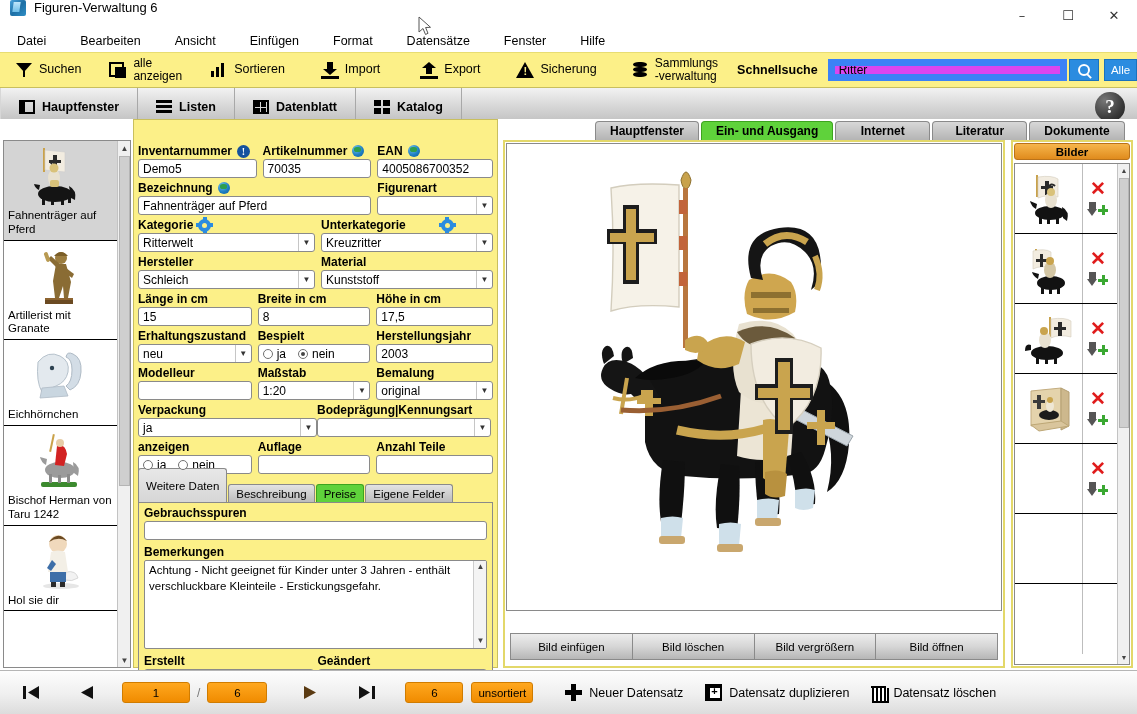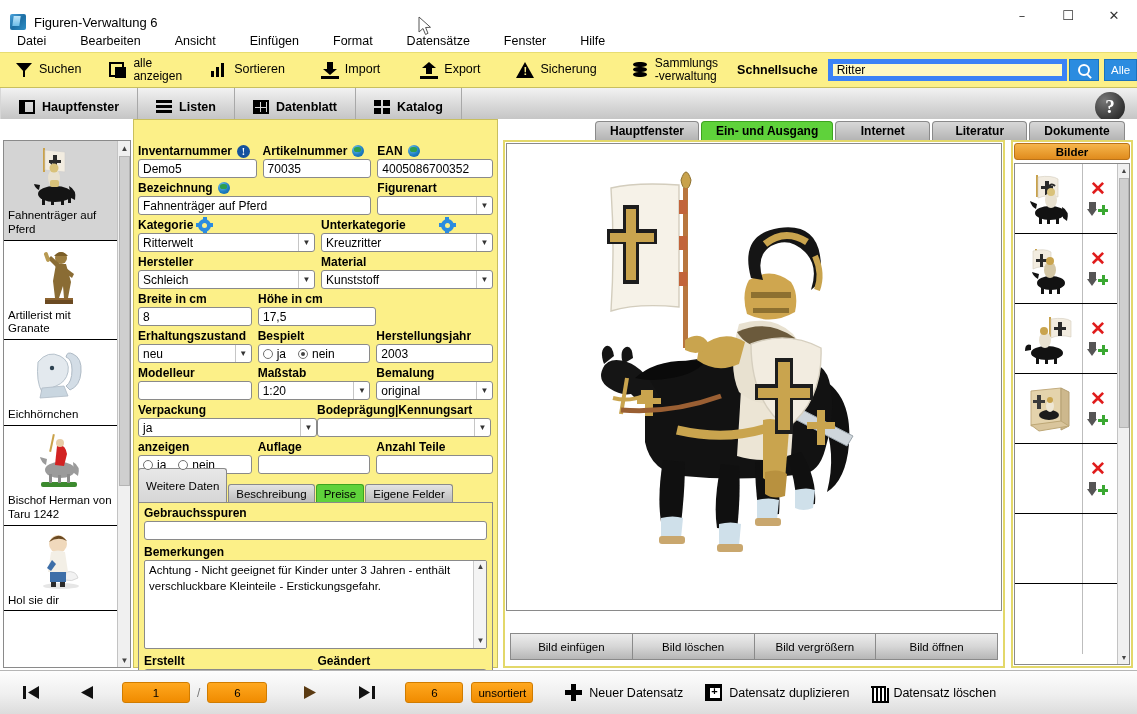--- a/index.html
+++ b/index.html
@@ -10,21 +10,21 @@
     font-size:12px;
     background:#ffffff;
     overflow:hidden;
     color:#000;
     -webkit-font-smoothing:antialiased;
   }
   .app { position:relative; width:1137px; height:714px; background:#fff; }
 
   
   .titlebar {
-    height:30px; display:flex; align-items:flex-end;
+    height:30px; display:flex; align-items:flex-start;
     background:#fff; position:relative;
   }
   .tb-icon {
     width:16px; height:16px; margin-left:10px; margin-right:8px;
     background:linear-gradient(135deg,#4aa3dd 0%,#1d6fa5 50%,#2f8fc6 100%);
     border-radius:2px; position:relative; flex:none;
   }
   .tb-icon:after{
     content:""; position:absolute; left:3px; top:2px; width:7px; height:10px;
     background:linear-gradient(180deg,#bfe6fb,#6dbde8); transform:skewX(-8deg);
@@ -94,21 +94,21 @@
     content:"!"; position:absolute; left:7px; top:5px; color:#fcf088; font-size:11px;
     font-weight:bold; line-height:1; font-family:"Liberation Sans",sans-serif;
   }
   .ico-db span{ position:absolute; left:2px; width:14px; height:5px; background:#000; border-radius:50%/60%; }
   .ico-db span:nth-child(1){ top:1px; }
   .ico-db span:nth-child(2){ top:6px; }
   .ico-db span:nth-child(3){ top:11px; }
 
   .qs-label { font-size:12.5px; font-weight:bold; margin-left:12px; margin-right:10px; }
   .qs-input {
-    width:242px; height:22px; border:5px solid #3b82f6; background:#fef9c3;
+    width:242px; height:22px; border:7px solid #3b82f6; background:#d946ef;
     font-size:12px; padding:0 4px; font-family:"Liberation Sans",sans-serif;
   }
   .qs-btn {
     width:31px; height:22px; background:#2b8ce0; border:1px solid #1a72bd;
     display:flex; align-items:center; justify-content:center; margin-left:2px;
   }
   .mag { width:12px; height:12px; border:2px solid #fff; border-radius:50%; position:relative; }
   .mag:after{ content:""; position:absolute; right:-4px; bottom:-3px; width:6px; height:2px; background:#fff; transform:rotate(45deg); }
   .qs-all {
     height:22px; min-width:32px; padding:0 6px; margin-left:5px; background:#2b8ce0;
@@ -618,20 +618,24 @@
           <div style="width:174px;">
             <div class="fld-label">Material</div>
             <div class="inp sel">
               <span>Kunststoff</span>
               <span class="caret">▼</span>
             </div>
           </div>
         </div>
 
         <div class="row" style="gap:6px;margin-top:3px;">
+          <div style="width:115px;">
+            <div class="fld-label">Länge in cm</div>
+            <div class="inp">15</div>
+          </div>
           <div style="width:114px;">
             <div class="fld-label">Breite in cm</div>
             <div class="inp">8</div>
           </div>
           <div style="width:118px;">
             <div class="fld-label">Höhe in cm</div>
             <div class="inp">17,5</div>
           </div>
         </div>
 

